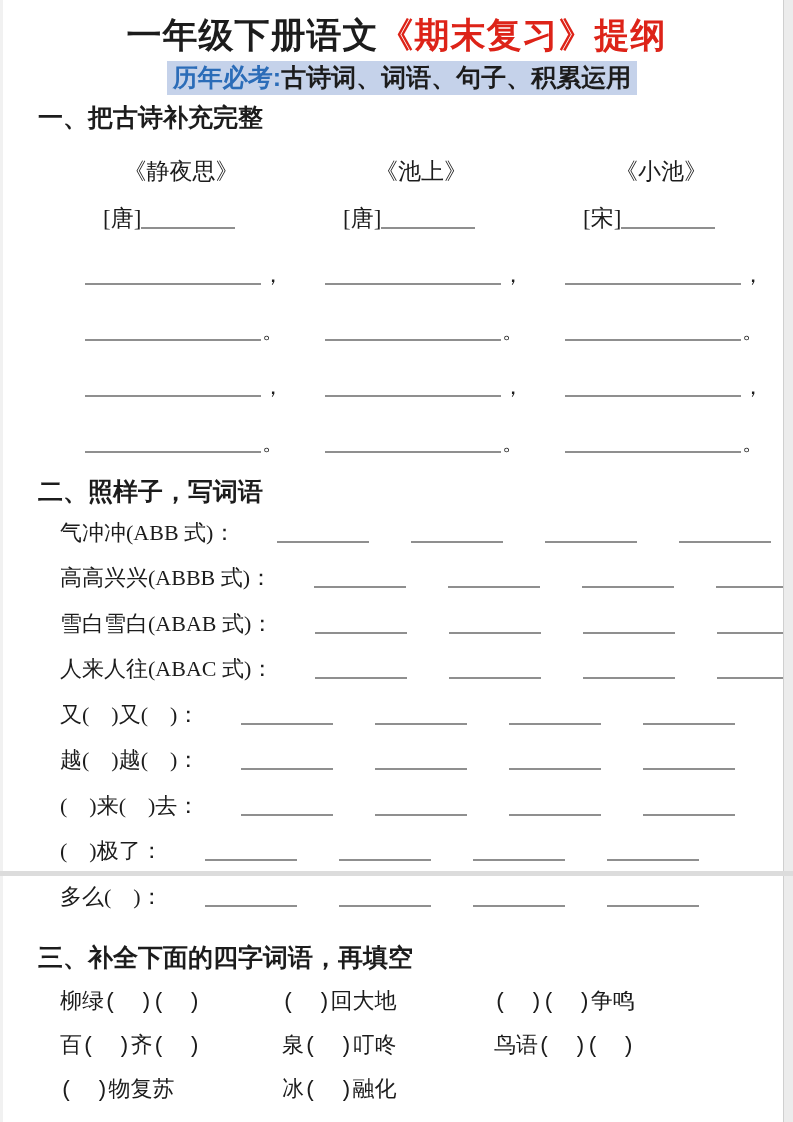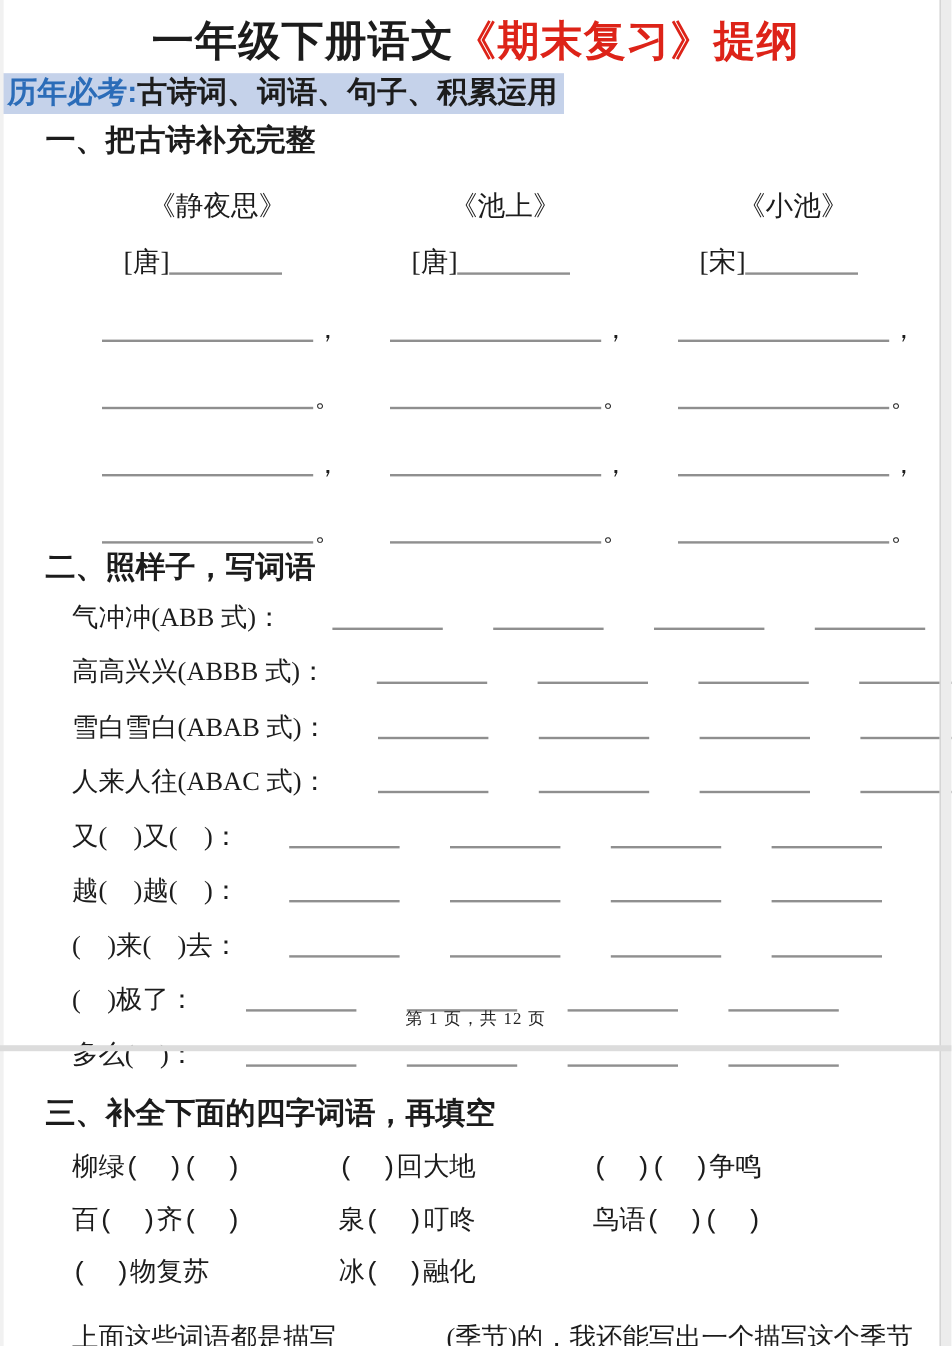--- a/index.html
+++ b/index.html
@@ -28,21 +28,21 @@
   .doc-title {
     text-align: center;
     font-family: "Liberation Sans", sans-serif;
     font-weight: 700;
     font-size: 35px;
     letter-spacing: 1px;
     line-height: 1.2;
   }
   .doc-title .t-red { color: var(--red); }
 
-  .subtitle-wrap { margin-top: 5px; }
+  .subtitle-wrap { text-align: center; margin-top: 5px; padding-left: 11px; }
   .subtitle {
     display: inline-block;
     background: var(--highlight);
     font-family: "Liberation Sans", sans-serif;
     font-weight: 700;
     font-size: 25px;
     padding: 2px 6px 3px 6px;
     line-height: 1.15;
   }
   .subtitle .s-blue { color: var(--blue); }
@@ -69,29 +69,29 @@
   .poem { width: 192px; margin-right: 48px; }
   .poem:last-child { margin-right: 0; }
   .poem-title { text-align: center; font-size: 23px; white-space: pre; }
   .poem-author { margin-top: 16px; padding-left: 18px; font-size: 23px; }
   .poem-author .u { width: 94px; }
   .pline { margin-top: 26px; font-size: 22px; white-space: nowrap; }
   .pline .u { width: 176px; }
   .pline .punct { font-size: 22px; margin-left: 1px; }
 
   
-  .sec2-heading { }
+  .sec2-heading { margin-top: 18px; }
   .rows2 { margin-left: 60px; margin-top: 12px; }
   .row2 { height: 45.5px; font-size: 22px; white-space: pre; }
   .row2 .lbl { white-space: pre; }
   .row2 .u { width: 92px; margin-left: 42px; }
   .row2 .u:first-of-type { margin-left: 2px; }
 
   
-  .sec3-heading { margin-top: 4px; }
+  .sec3-heading { margin-top: 15px; }
   .idioms { margin-left: 60px; margin-top: 14px; }
   .idiom-row { display: grid; grid-template-columns: 222px 212px auto; height: 44px; font-size: 22px; }
   .idiom-row span { white-space: pre; font-family: Liberation Mono, monospace; }
 
   .fill-par {
     margin-left: 60px; margin-top: 4px; width: 705px;
     font-size: 22px; line-height: 43px;
   }
   .fill-par .u { width: 92px; }
 
@@ -173,14 +173,13 @@
     </div>
     <div class="idiom-row">
       <span>(　)物复苏</span>
       <span>冰(　)融化</span>
       <span></span>
     </div>
   </div>
 
   <div class="fill-par"><span>上面这些词语都是描写</span><span class="u"></span><span>(季节)的，我还能写出一个描写这个季节的四字词语：</span></div>
 
-  <div class="page-footer">第 1 页，共 12 页</div>
 </div>
 
 </body></html>

